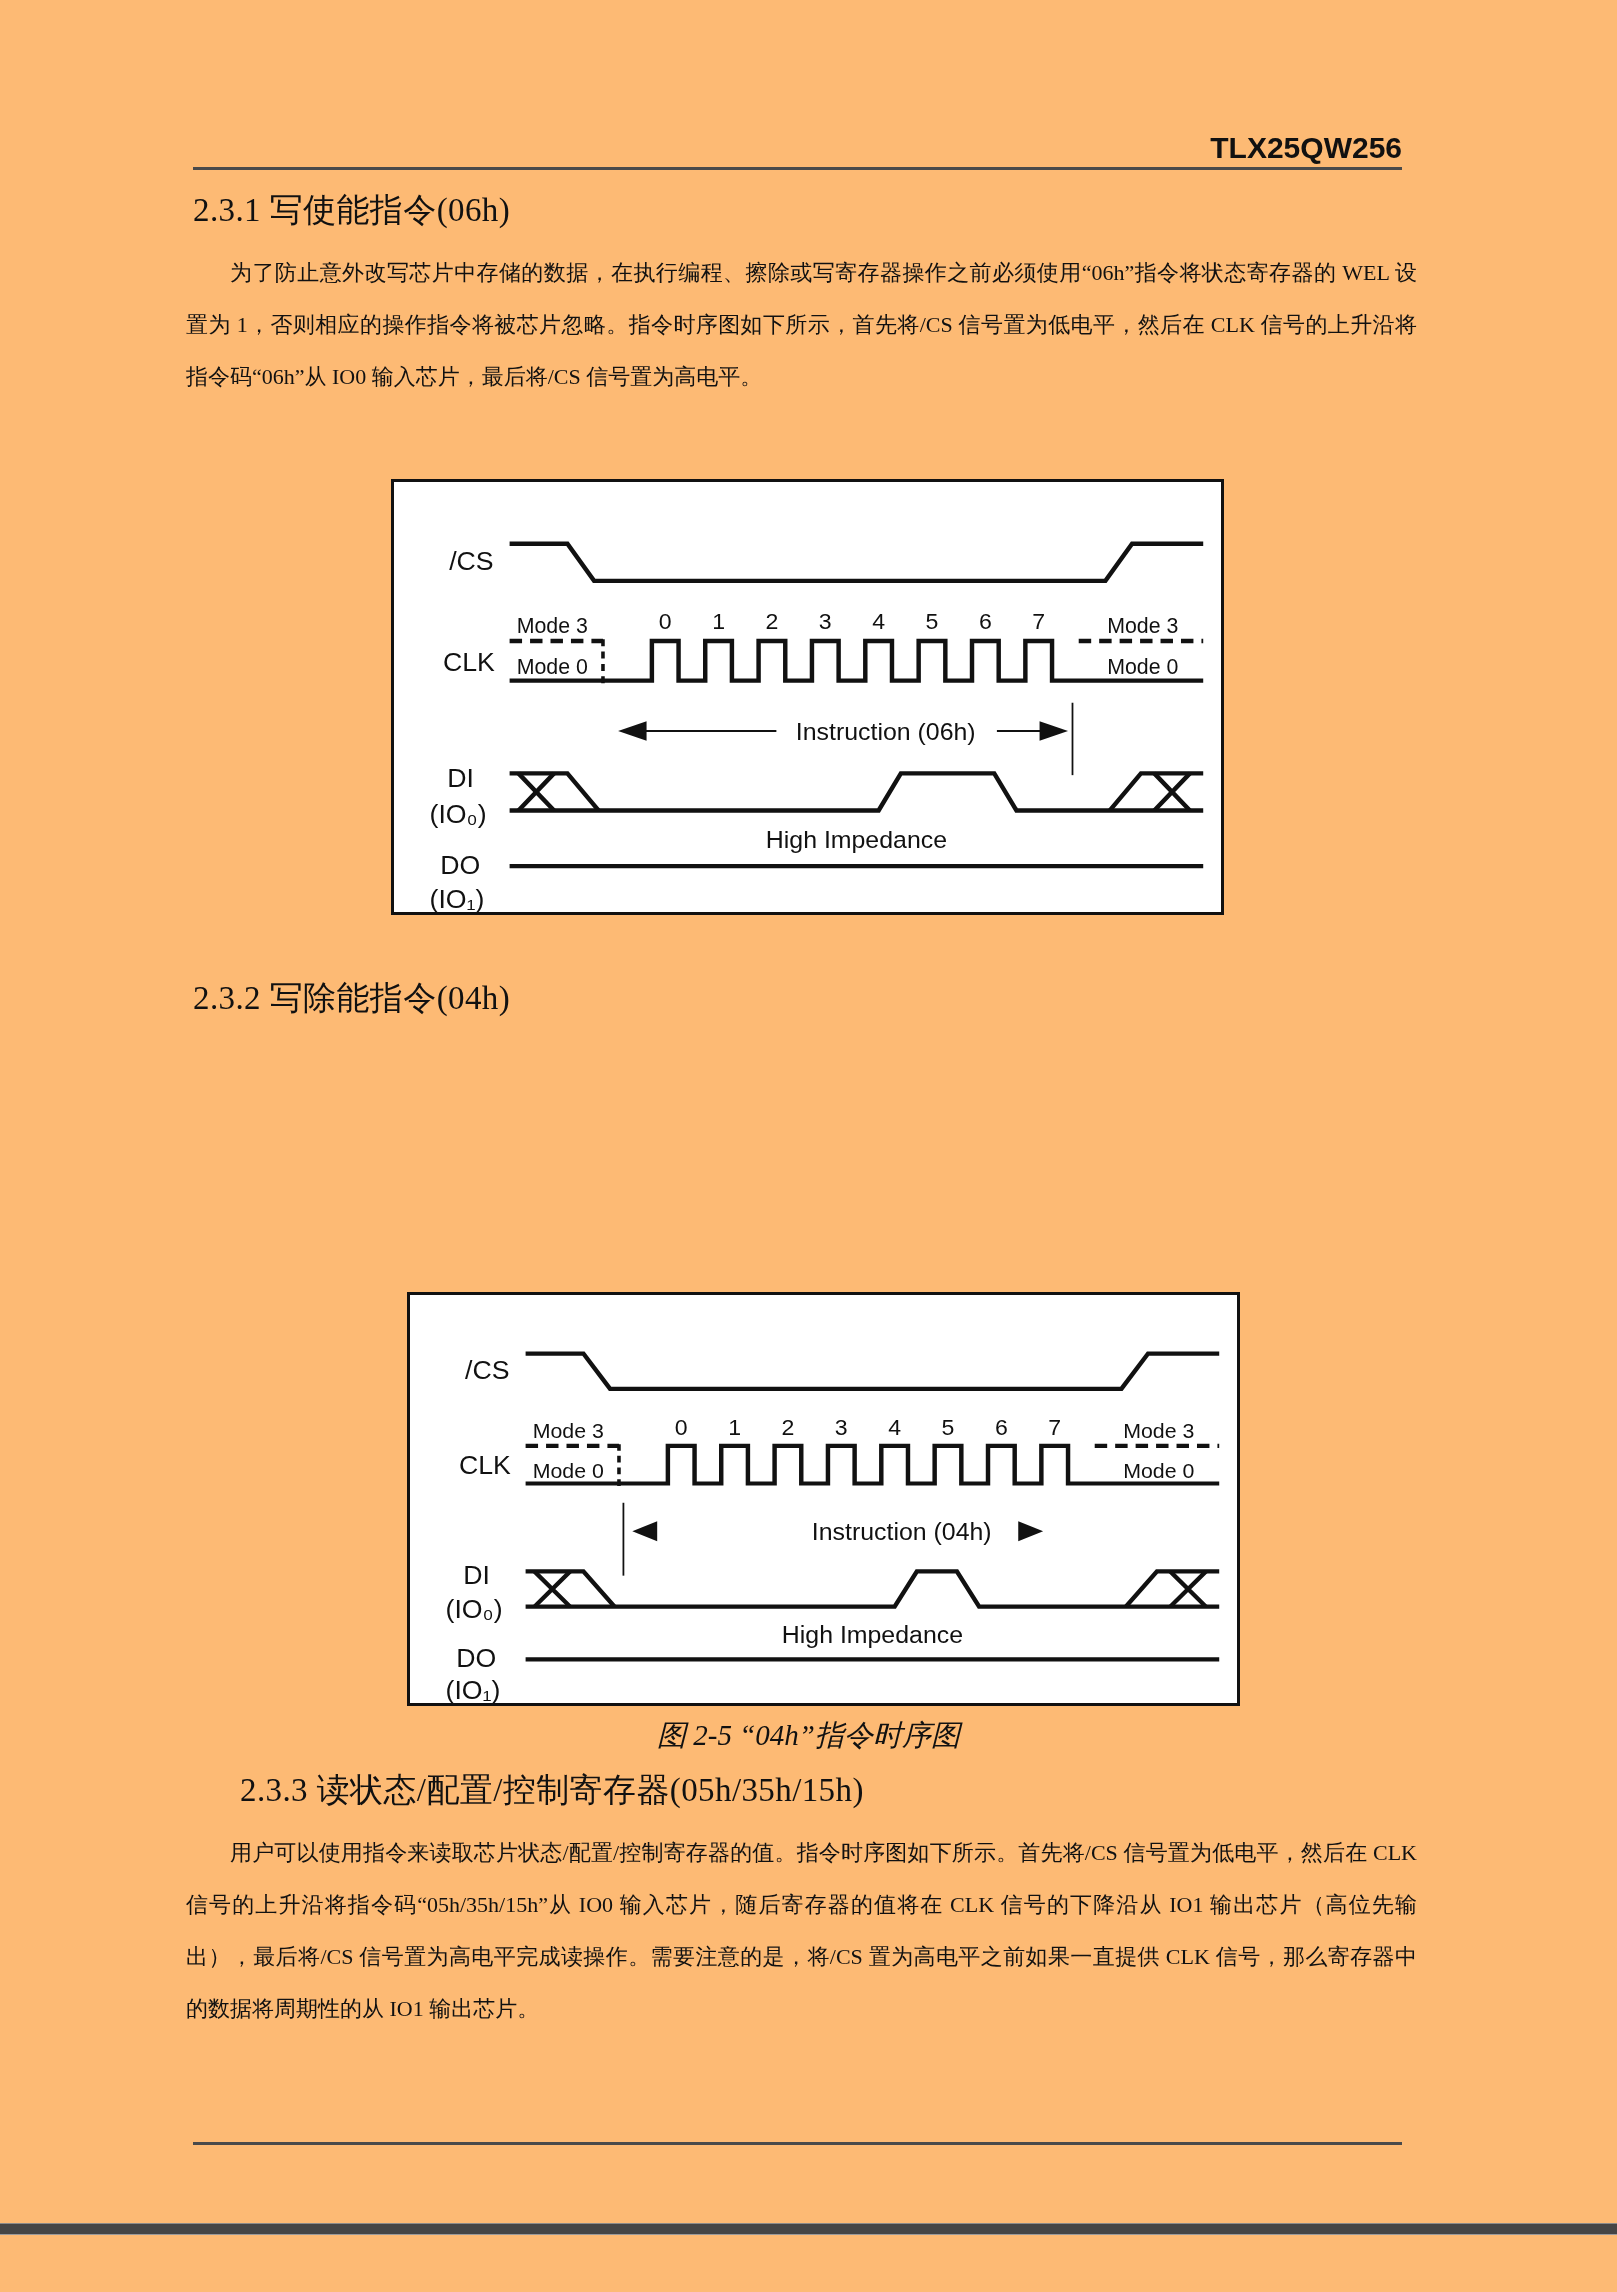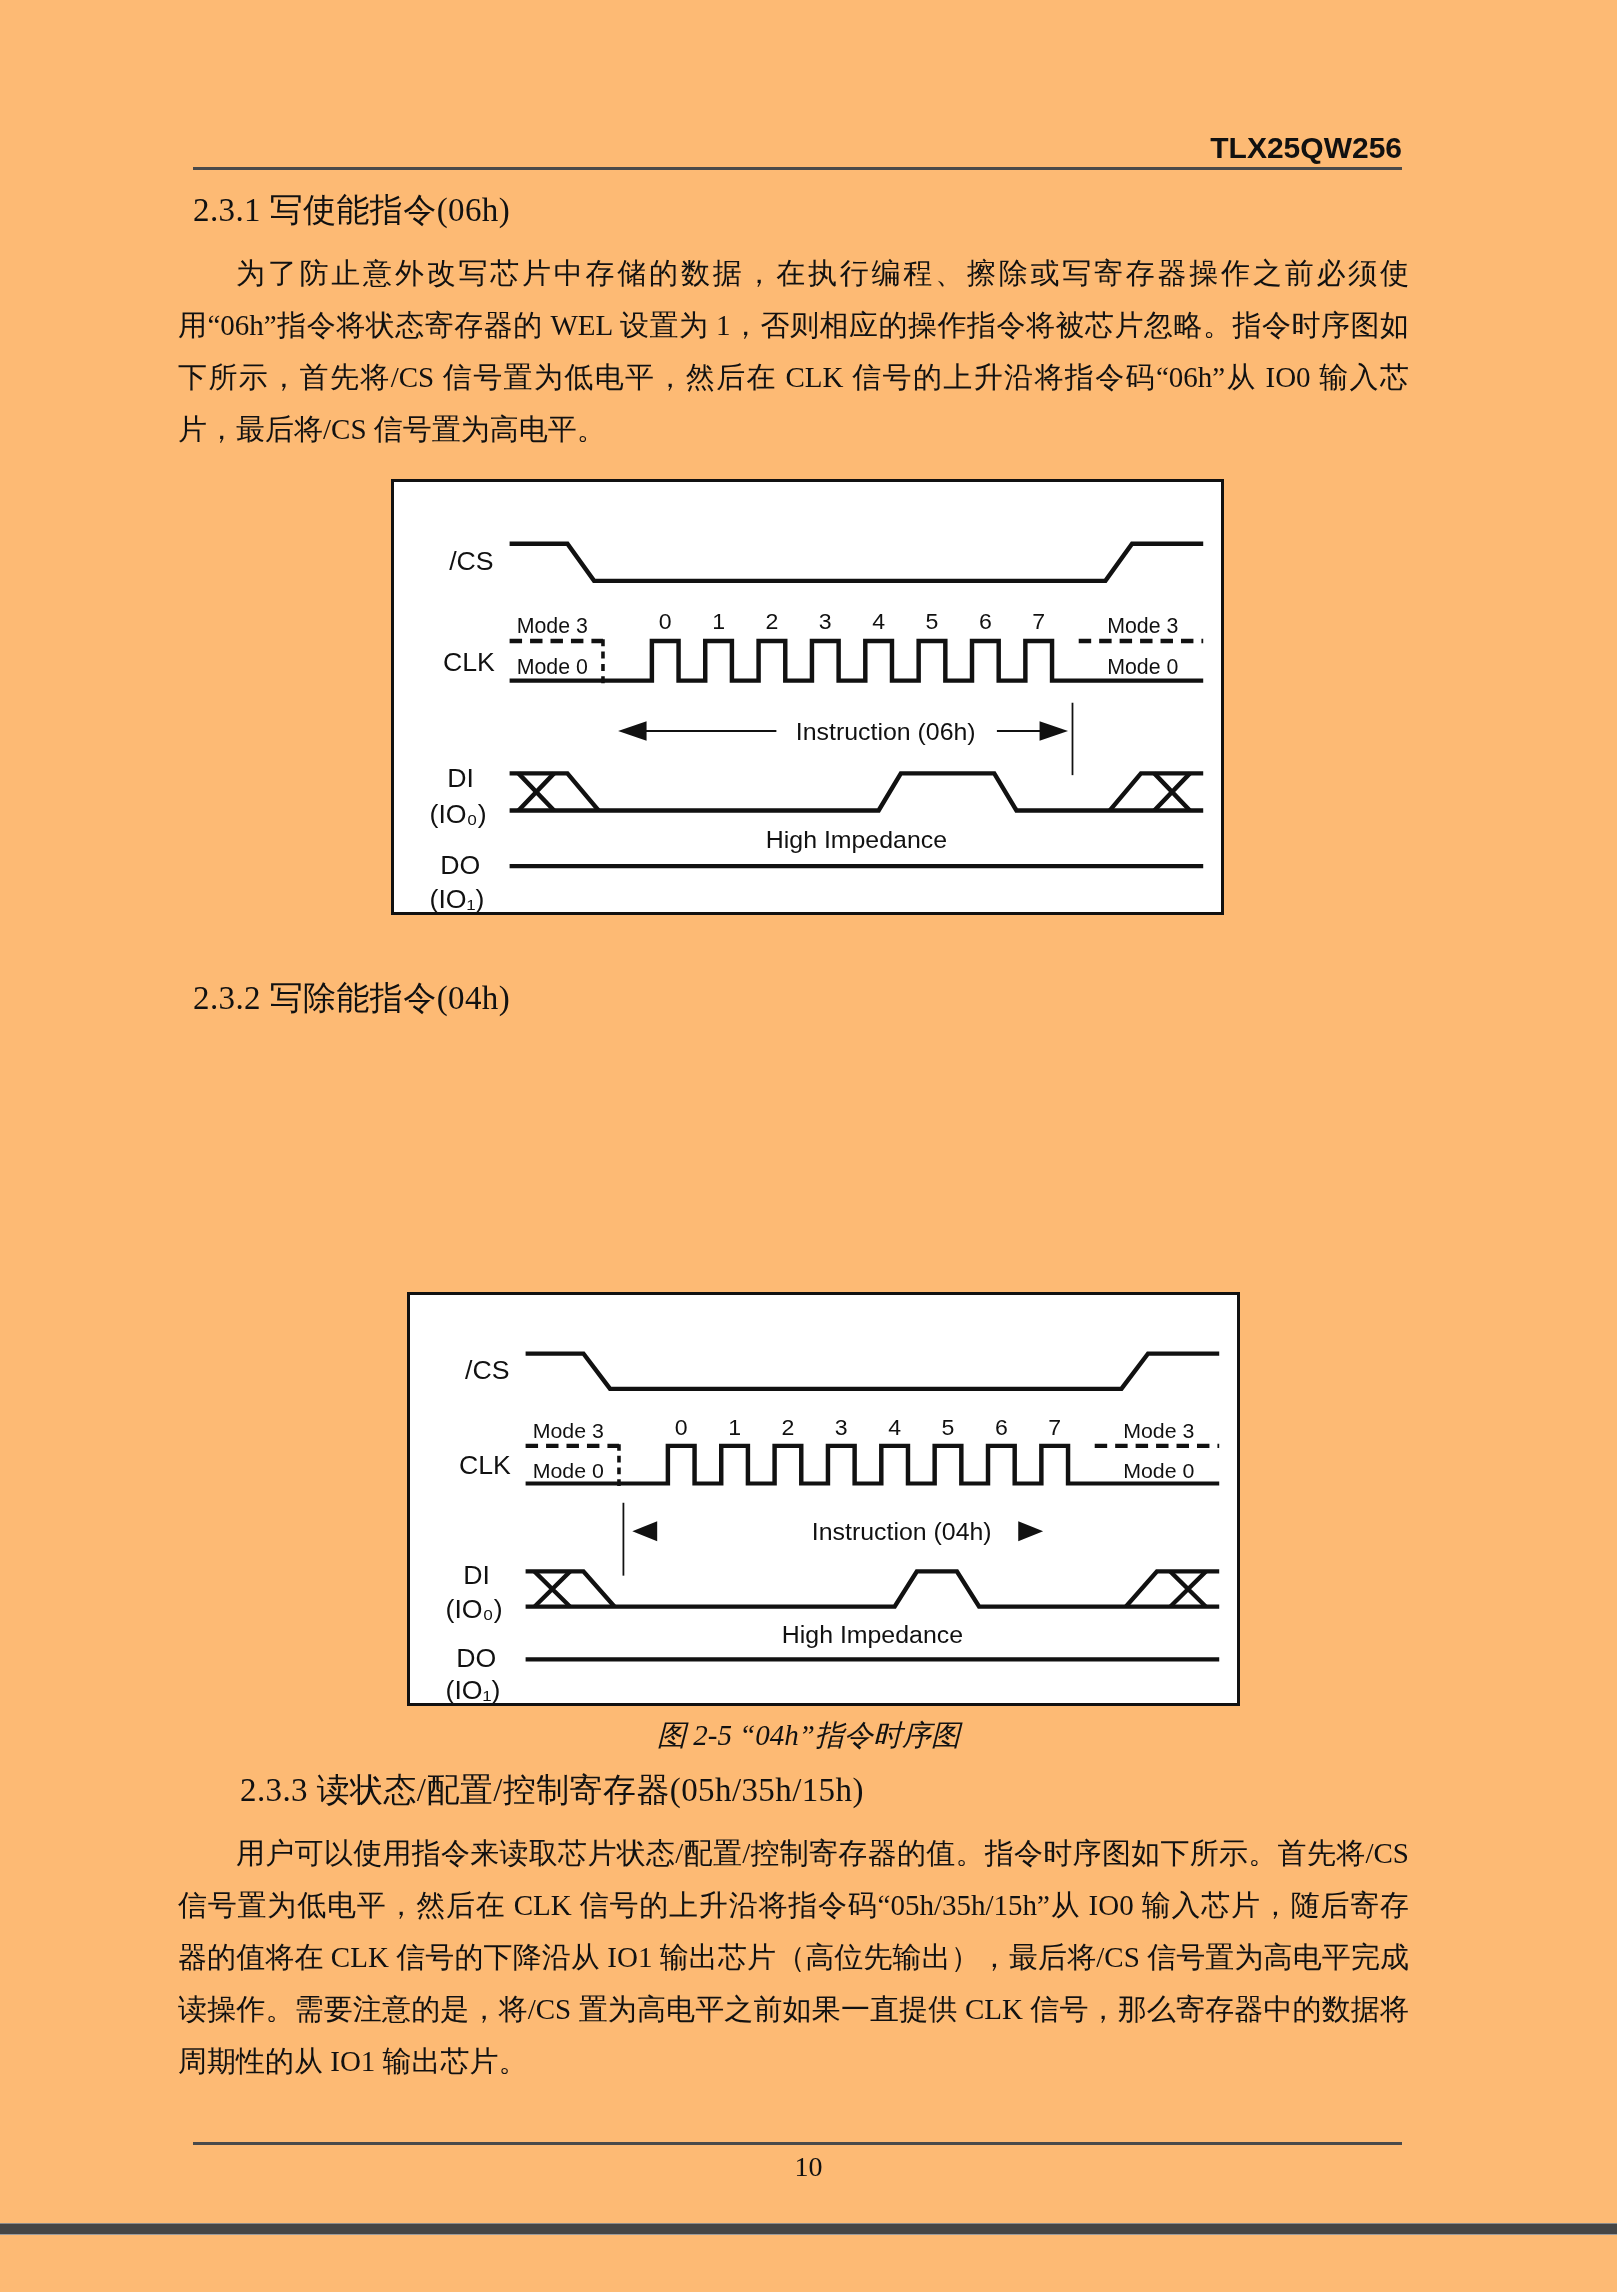--- a/index.html
+++ b/index.html
@@ -10,22 +10,22 @@
   .hdr-title {
     position:absolute; top:131px; left:193px; width:1209px; text-align:right;
     font-family:"Liberation Sans", sans-serif; font-weight:bold; font-size:30px;
   }
   .hdr-rule { position:absolute; top:167px; left:193px; width:1209px; height:2.7px; background:#4a4a4a; }
   .sec-heading {
     position:absolute; left:193px; width:1231px;
     font-weight:normal; font-size:33px; letter-spacing:0.4px;
   }
   .body-para {
-    position:absolute; left:178px; width:1231px;
-    font-size:29px; line-height:52px; text-align:justify; text-indent:2em;
+    position:absolute; left:186px; width:1231px;
+    font-size:22px; line-height:52px; text-align:justify; text-indent:2em;
   }
   .fig-box { position:absolute; border:3.6px solid #111; background:#fff; box-sizing:border-box; }
   .fig-box svg { display:block; width:100%; height:100%; }
   .fig-caption {
     position:absolute; left:193px; width:1231px; text-align:center; font-size:29px;
   }
   .ft-rule { position:absolute; top:2142px; left:193px; width:1209px; height:2.7px; background:#4a4a4a; }
   .page-num { position:absolute; top:2151px; left:193px; width:1231px; text-align:center; font-size:28px; }
   .bottom-band {
     position:absolute; top:2223px; left:0; width:1617px; height:9.9px;
@@ -144,17 +144,16 @@
       <text class="sig-label" x="40" y="482">(IO₁)</text>
       <path class="wf" d="M130,435 H910"></path>
     </svg>
   </div>
   <div class="fig-caption" style="top:1716px;font-style:italic;">图 2-5 “04h”指令时序图</div>
 
   <div class="sec-heading" style="top:1768px;margin-left:47px;">2.3.3 读状态/配置/控制寄存器(05h/35h/15h)</div>
   <div class="body-para" style="top:1827px;">用户可以使用指令来读取芯片状态/配置/控制寄存器的值。指令时序图如下所示。首先将/CS 信号置为低电平，然后在 CLK 信号的上升沿将指令码“05h/35h/15h”从 IO0 输入芯片，随后寄存器的值将在 CLK 信号的下降沿从 IO1 输出芯片（高位先输出），最后将/CS 信号置为高电平完成读操作。需要注意的是，将/CS 置为高电平之前如果一直提供 CLK 信号，那么寄存器中的数据将周期性的从 IO1 输出芯片。</div>
 
   <div class="ft-rule"></div>
-  <div class="page-num">10</div>
   <div class="bottom-band"></div>
 
 </div>
 
 
 </body></html>

